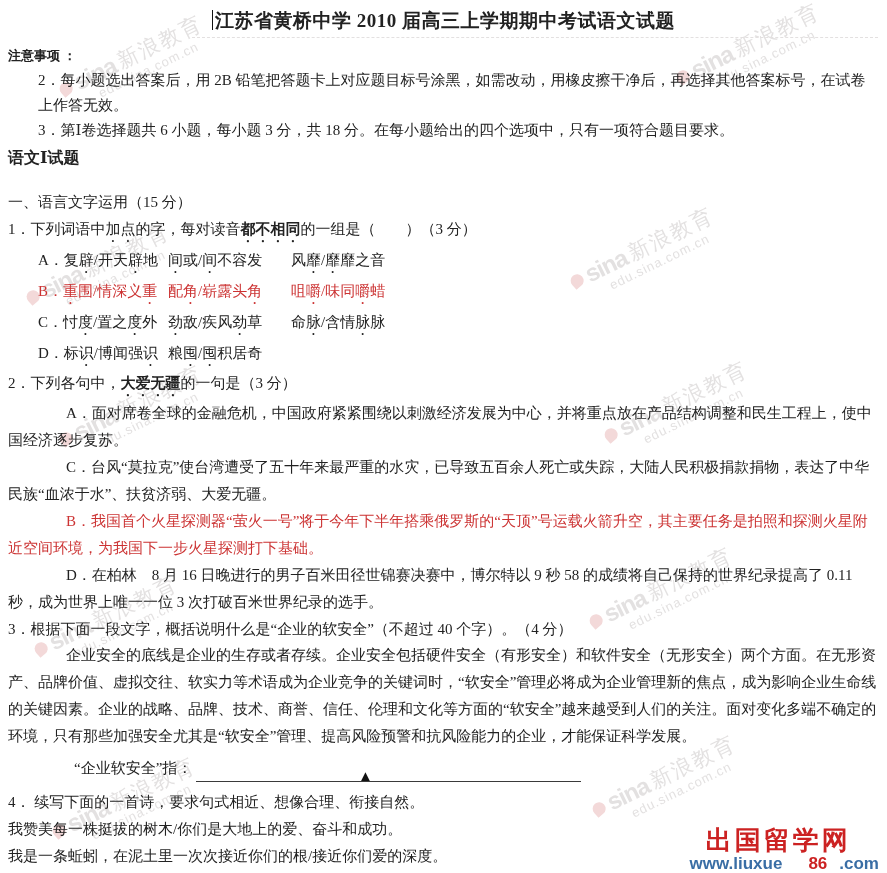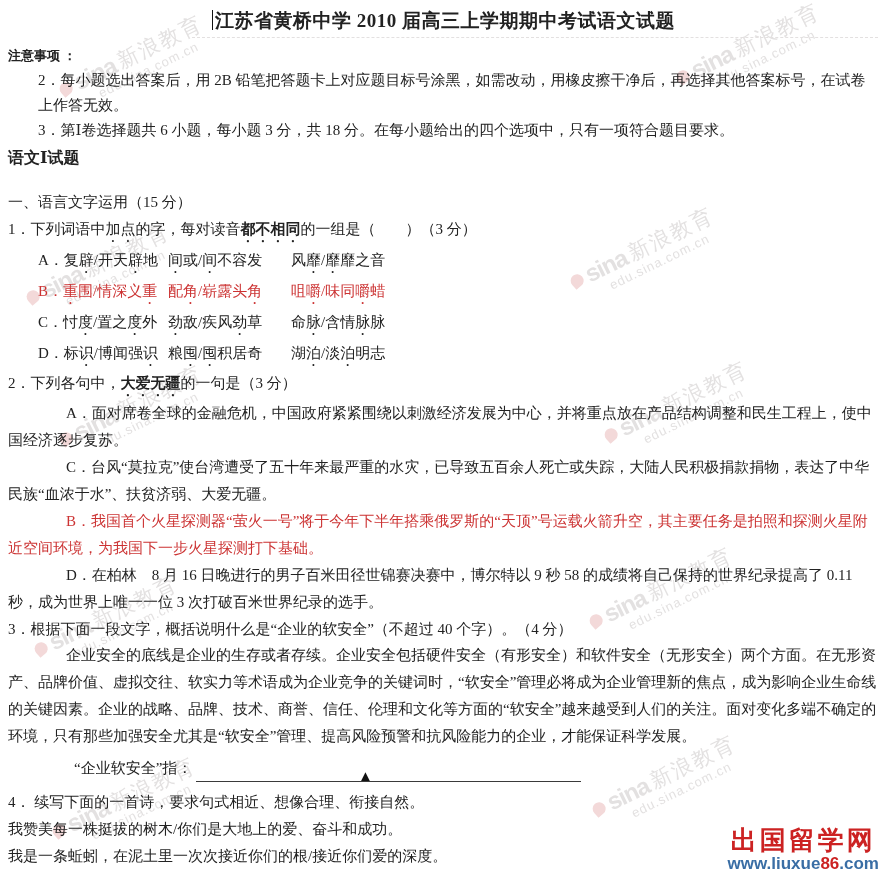--- a/index.html
+++ b/index.html
@@ -47,22 +47,22 @@
   .q3u{width:385px;margin-left:4px;}
   .tri{position:absolute;bottom:-3px;font-size:15px;color:#111;line-height:15px;}
   .t42{left:42%;}
 
   .poem{line-height:25px;margin-top:2px;}
   .q4row{margin-top:7px;}
 
   .sitelogo{position:absolute;right:8px;bottom:0;z-index:3;text-align:center;}
   .sitename{font-size:26px;font-weight:bold;color:var(--logo-red,#cc2222);letter-spacing:3px;line-height:28px;}
   .siteurl{font-family:"Liberation Sans","DejaVu Sans",sans-serif;font-size:17px;font-weight:bold;line-height:18px;}
-  .siteurl .blue{color:var(--link-blue,#3a6ea5);}
-  .siteurl .redc{color:var(--logo-red,#cc2222);}
+  .siteurl .blue{color:var(--link-blue,#3a6ea5);margin-left:12px;}
+  .siteurl .redc{color:var(--logo-red,#cc2222);padding-left:26px;}
 </style>
 </head>
 <body>
 
 <div class="page">
 
   <div id="wm-layer">
       <div class="wm" style="left: 55px; top: 42px;">
       <div class="wm-row1">
         <span class="wm-eye"></span>
@@ -172,21 +172,20 @@
       <span class="oc"><span class="red">咀</span><span class="red dot">嚼</span><span class="red">/味同</span><span class="red dot">嚼</span><span class="red">蜡</span></span>
     </div>
     <div class="optrow">
       <span class="oc"><span>C．忖</span><span class="dot">度</span><span>/置之</span><span class="dot">度</span><span>外</span></span>
       <span class="oc"><span class="dot">劲</span><span>敌/疾风</span><span class="dot">劲</span><span>草</span></span>
       <span class="oc"><span>命</span><span class="dot">脉</span><span>/含情</span><span class="dot">脉</span><span>脉</span></span>
     </div>
     <div class="optrow">
       <span class="oc"><span>D．标</span><span class="dot">识</span><span>/博闻强</span><span class="dot">识</span></span>
       <span class="oc"><span>粮</span><span class="dot">囤</span><span>/</span><span class="dot">囤</span><span>积居奇</span></span>
-      <span class="oc"><span>湖</span><span class="dot">泊</span><span>/淡</span><span class="dot">泊</span><span>明志</span></span>
     </div>
 
     <div class="stem"><span>2．下列各句中，</span><span class="bd">大爱无疆</span><span>的一句是（3 分）</span></div>
     <p class="para"><span>A．面对席卷全球的金融危机，中国政府紧紧围绕以刺激经济发展为中心，并将重点放在产品结构调整和民生工程上，使中国经济逐步复苏。</span></p>
     <p class="para"><span>C．台风“莫拉克”使台湾遭受了五十年来最严重的水灾，已导致五百余人死亡或失踪，大陆人民积极捐款捐物，表达了中华民族“血浓于水”、扶贫济弱、大爱无疆。</span></p>
     <p class="para"><span class="red">B．我国首个火星探测器“萤火一号”将于今年下半年搭乘俄罗斯的“天顶”号运载火箭升空，其主要任务是拍照和探测火星附近空间环境，为我国下一步火星探测打下基础。</span></p>
     <p class="para"><span>D．在柏林　8 月 16 日晚进行的男子百米田径世锦赛决赛中，博尔特以 9 秒 58 的成绩将自己保持的世界纪录提高了 0.11 秒，成为世界上唯一一位 3 次打破百米世界纪录的选手。</span></p>
 
     <div class="stem">3．根据下面一段文字，概括说明什么是“企业的软安全”（不超过 40 个字）。（4 分）</div>
     <p class="passage">企业安全的底线是企业的生存或者存续。企业安全包括硬件安全（有形安全）和软件安全（无形安全）两个方面。在无形资产、品牌价值、虚拟交往、软实力等术语成为企业竞争的关键词时，“软安全”管理必将成为企业管理新的焦点，成为影响企业生命线的关键因素。企业的战略、品牌、技术、商誉、信任、伦理和文化等方面的“软安全”越来越受到人们的关注。面对变化多端不确定的环境，只有那些加强安全尤其是“软安全”管理、提高风险预警和抗风险能力的企业，才能保证科学发展。</p>

